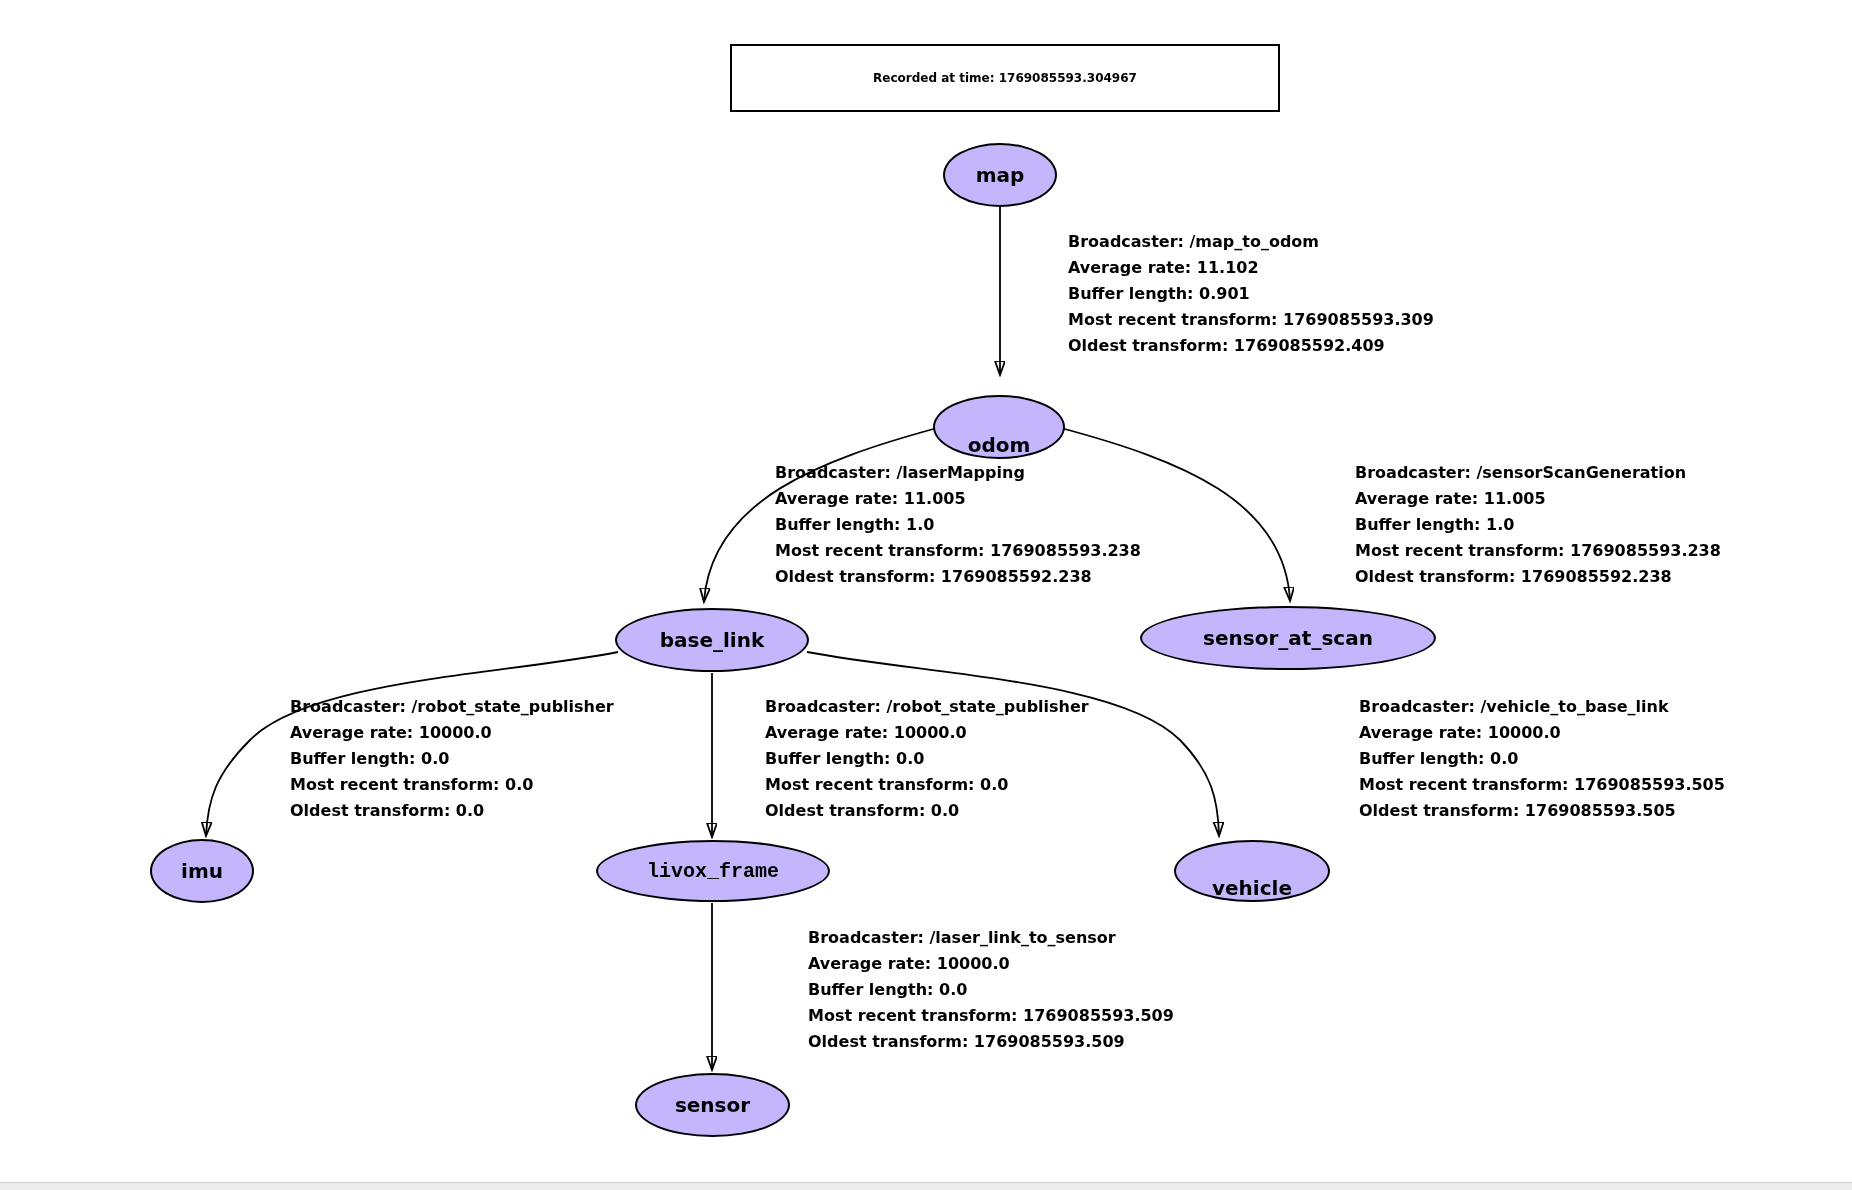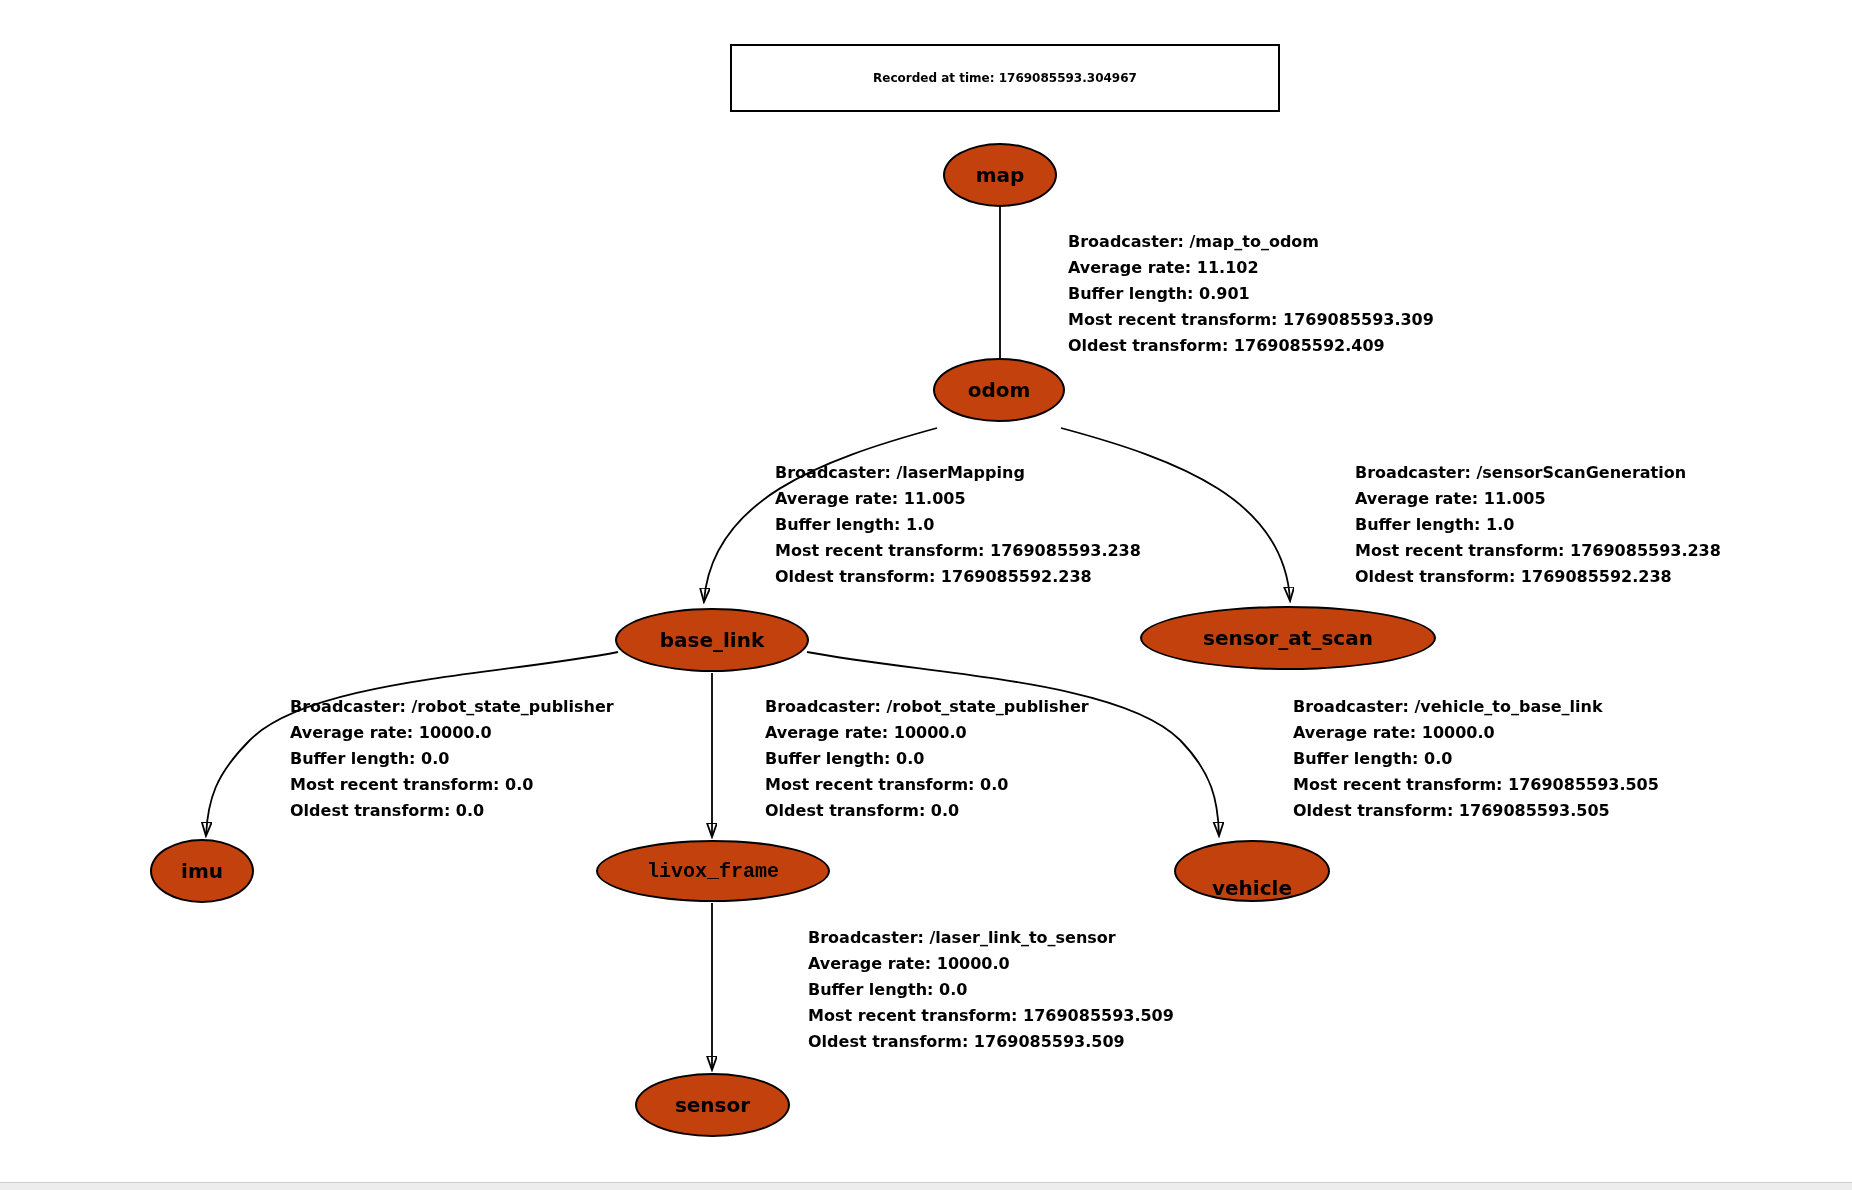--- a/index.html
+++ b/index.html
@@ -36,21 +36,21 @@
     background: #ffffff;
     white-space: nowrap;
   }
   .node {
     position: absolute;
     border: 2px solid #000000;
     border-radius: 50%;
     box-sizing: border-box;
     display: flex; align-items: center; justify-content: center;
     font-weight: bold; font-size: 20px;
-    background: #c2410c;
+    background: #c4b5fd;
     white-space: nowrap;
   }
   .edge-label {
     position: absolute;
     font-weight: bold;
     font-size: 16px;
     line-height: 26px;
     white-space: nowrap;
   }
   .hscrollbar {
@@ -82,21 +82,21 @@
     <path d="M712,903 L712,1069" marker-end="url(#arrowhead)"></path>
   </svg>
 
   <div class="titlebox">
     <span>Recorded at time: 1769085593.304967</span>
   </div>
 
   <div class="node" style="left:943px; top:143px; width:114px; height:64px;">
     <span>map</span>
   </div>
-  <div class="node" style="left:933px; top:358px; width:132px; height:64px;">
+  <div class="node" style="left:933px; top:395px; width:132px; height:64px;align-items:flex-end;">
     <span>odom</span>
   </div>
   <div class="node" style="left:615px; top:608px; width:194px; height:64px;text-align:right;">
     <span>base_link</span>
   </div>
   <div class="node" style="left:1140px; top:606px; width:296px; height:64px;">
     <span>sensor_at_scan</span>
   </div>
   <div class="node" style="left:150px; top:839px; width:104px; height:64px;">
     <span>imu</span>
@@ -144,21 +144,21 @@
   </div>
 
   <div class="edge-label" style="left:765px; top:694px;">
     <div>Broadcaster: /robot_state_publisher</div>
     <div>Average rate: 10000.0</div>
     <div>Buffer length: 0.0</div>
     <div>Most recent transform: 0.0</div>
     <div>Oldest transform: 0.0</div>
   </div>
 
-  <div class="edge-label" style="left:1293px; top:694px;">
+  <div class="edge-label" style="left:1359px; top:694px;">
     <div>Broadcaster: /vehicle_to_base_link</div>
     <div>Average rate: 10000.0</div>
     <div>Buffer length: 0.0</div>
     <div>Most recent transform: 1769085593.505</div>
     <div>Oldest transform: 1769085593.505</div>
   </div>
 
   <div class="edge-label" style="left:772px; top:925px;margin-left:36px;">
     <div>Broadcaster: /laser_link_to_sensor</div>
     <div>Average rate: 10000.0</div>

